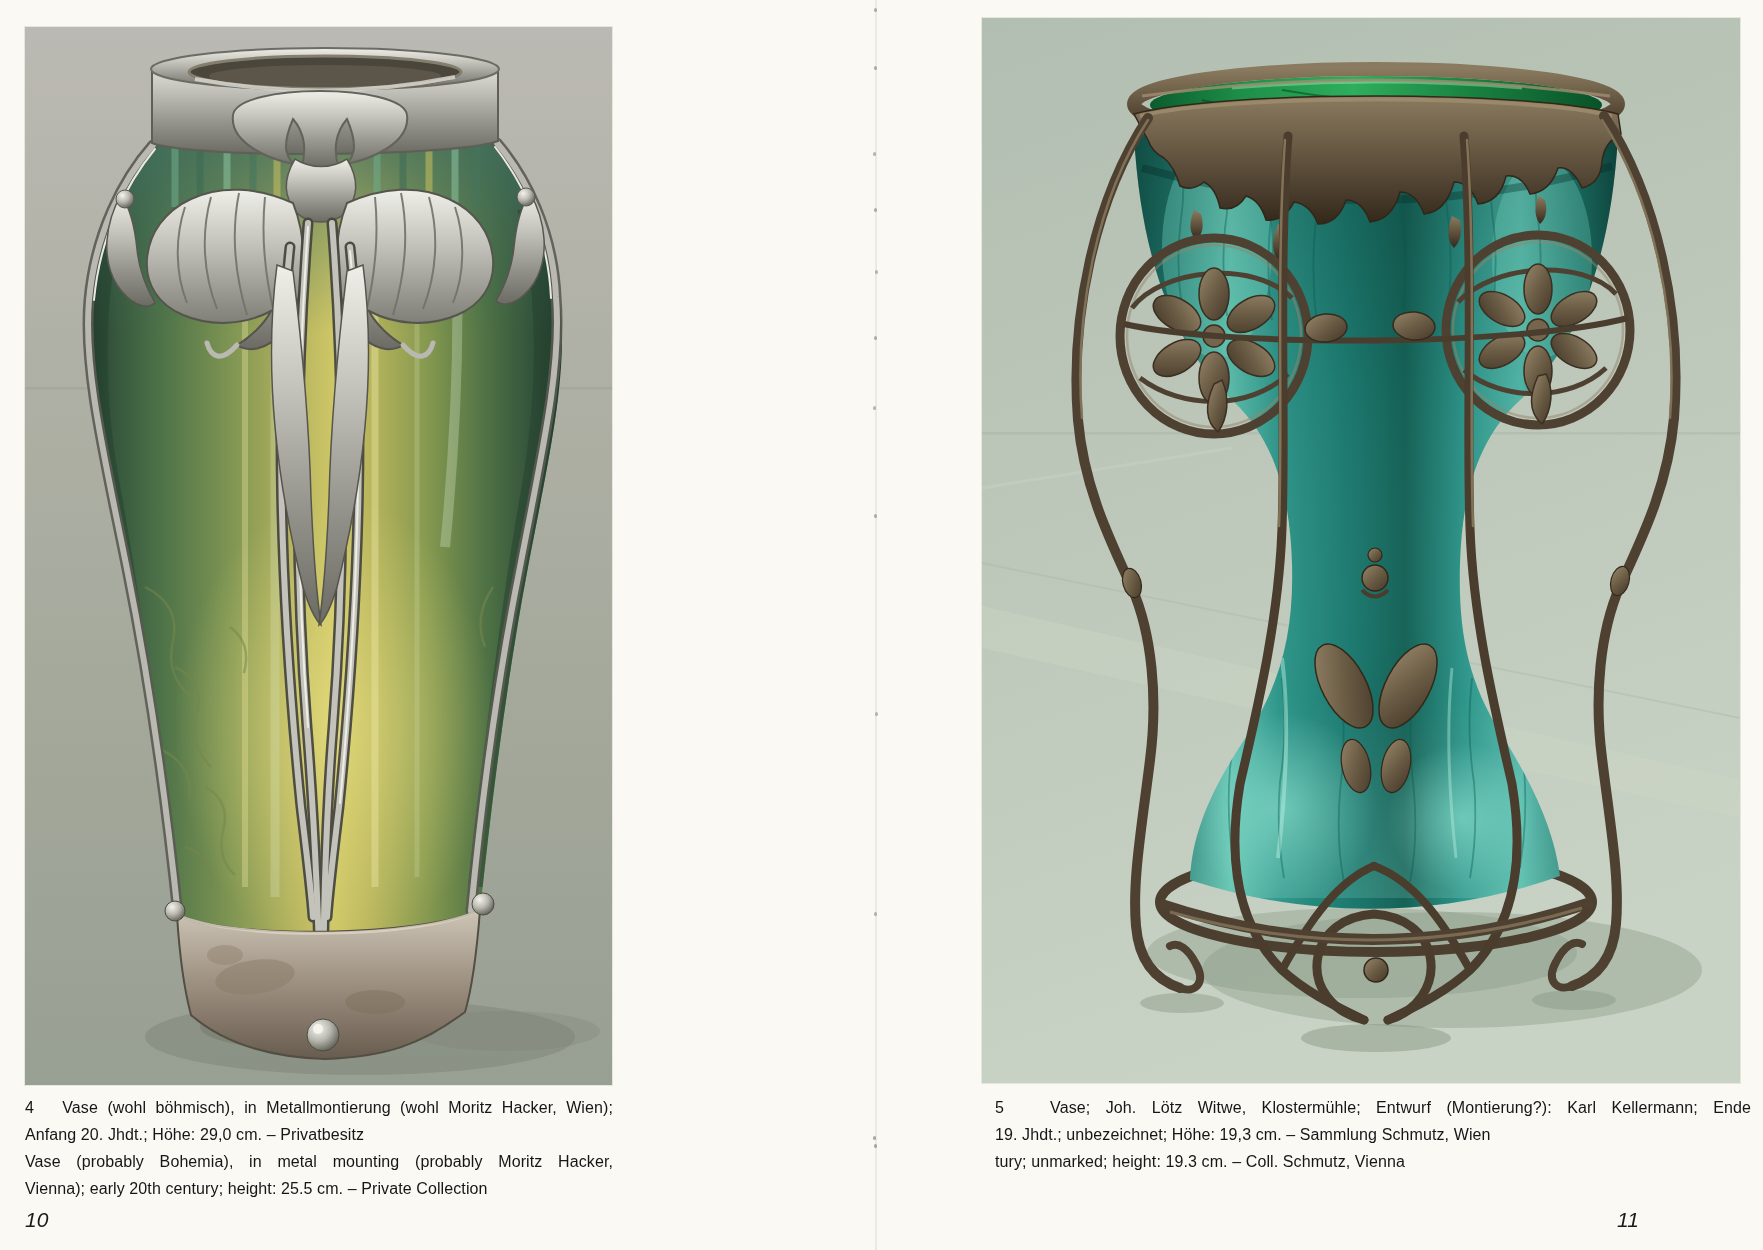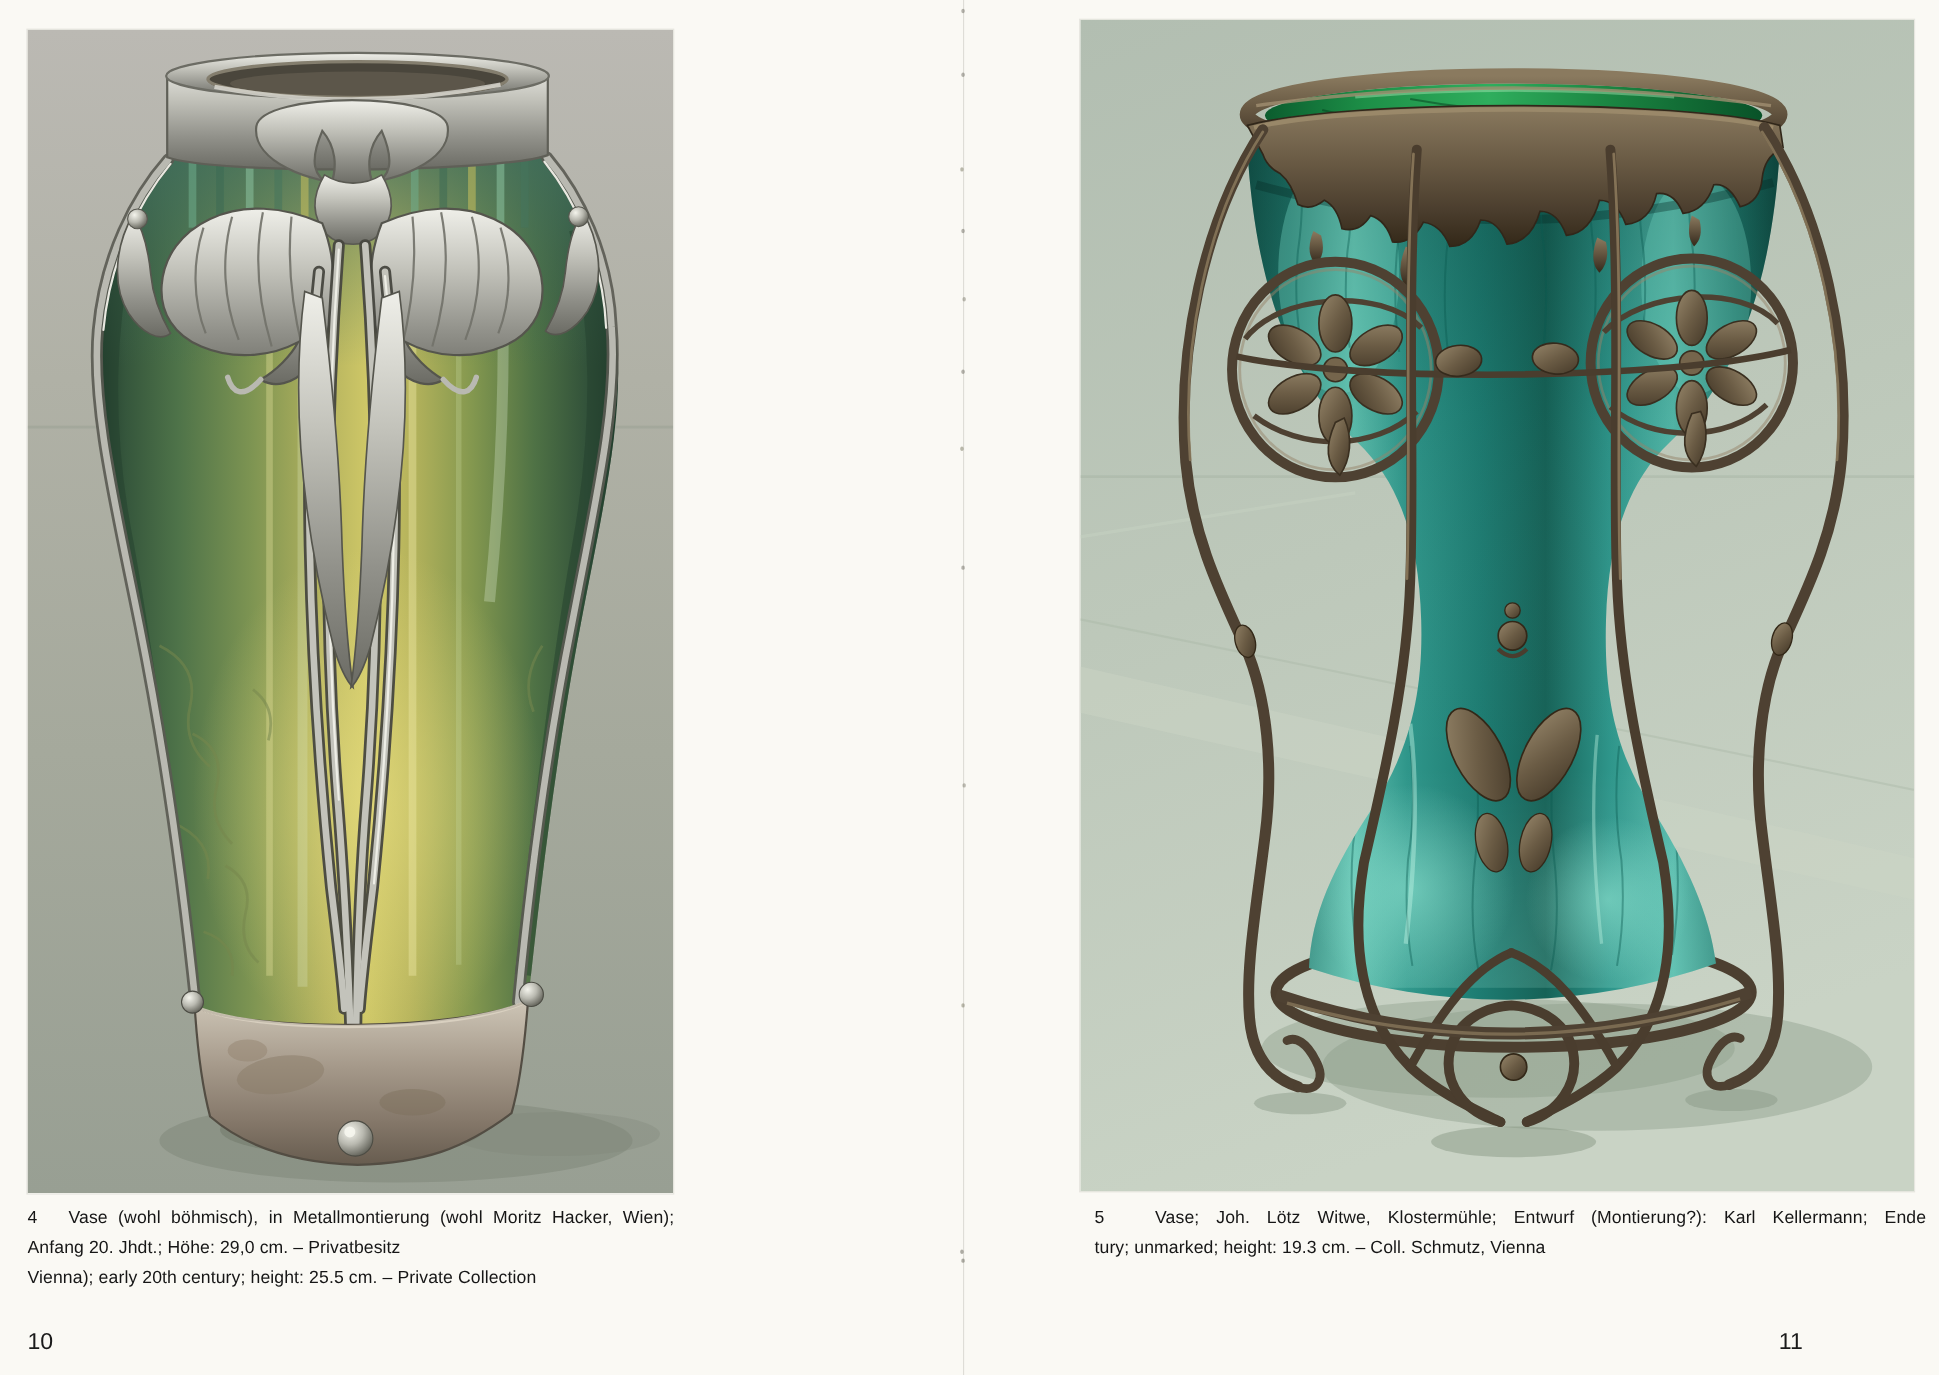--- a/index.html
+++ b/index.html
@@ -14,21 +14,21 @@
   .photo-left{left:25px;top:27px;width:587px;height:1058px;}
   .photo-right{left:982px;top:18px;width:758px;height:1065px;}
   .caption{
     position:absolute;color:#161616;font-size:16px;line-height:27px;
     letter-spacing:0.1px;
   }
   .caption-left{left:25px;top:1094px;width:588px;}
   .caption-right{left:985px;top:1094px;width:756px;margin-left:10px;}
   .cap-line{height:27px;overflow:hidden;white-space:nowrap;}
   .cap-line.just{white-space:normal;text-align:justify;text-align-last:justify;}
-  .pagenum{position:absolute;font-size:21px;color:#1a1a1a;}
+  .pagenum{position:absolute;font-size:21px;color:#1a1a1a;font-style:italic;}
   .pagenum-left{left:25px;top:1208px;}
   .pagenum-right{left:1604px;top:1208px;width:48px;text-align:center;}
   .gutter{
     position:absolute;left:875px;top:0;width:2px;height:1250px;
     background:linear-gradient(to right, rgba(150,148,138,0.0), rgba(140,138,128,0.28), rgba(150,148,138,0.0));
   }
   .gutter::after{
     content:"";position:absolute;left:-1px;top:8px;width:3px;height:4px;border-radius:2px;
     background:#7a786e;opacity:.55;
     box-shadow:0 58px #7a786e, -1px 144px #85836f, 0 200px #7a786e, 1px 262px #8a887a,
@@ -400,25 +400,27 @@
       <circle cx="394" cy="952" r="12" fill="url(#petalg)" stroke="#332818" stroke-width="1.5"></circle>
 
       <path d="M 178 886 Q 394 958 610 884" stroke="#4e4132" stroke-width="11" fill="none"></path>
       <path d="M 188 894 Q 394 952 600 890" stroke="#8d7c5e" stroke-width="3" opacity="0.7" fill="none"></path>
     </svg>
   </div>
 
   <div class="caption caption-left">
     <div class="cap-line just">4&nbsp;&nbsp; Vase (wohl böhmisch), in Metallmontierung (wohl Moritz Hacker, Wien);</div>
     <div class="cap-line">Anfang 20. Jhdt.; Höhe: 29,0 cm. – Privatbesitz</div>
+    <div class="cap-line just">Vase (probably Bohemia), in metal mounting (probably Moritz Hacker,</div>
     <div class="cap-line">Vienna); early 20th century; height: 25.5 cm. – Private Collection</div>
   </div>
 
   <div class="caption caption-right">
     <div class="cap-line just">5&nbsp;&nbsp; Vase; Joh. Lötz Witwe, Klostermühle; Entwurf (Montierung?): Karl Kellermann; Ende</div>
+    <div class="cap-line">19. Jhdt.; unbezeichnet; Höhe: 19,3 cm. – Sammlung Schmutz, Wien</div>
     <div class="cap-line">tury; unmarked; height: 19.3 cm. – Coll. Schmutz, Vienna</div>
   </div>
 
   <div class="pagenum pagenum-left">10</div>
   <div class="pagenum pagenum-right">11</div>
 
   <div class="gutter"></div>
 
 </div>
 

